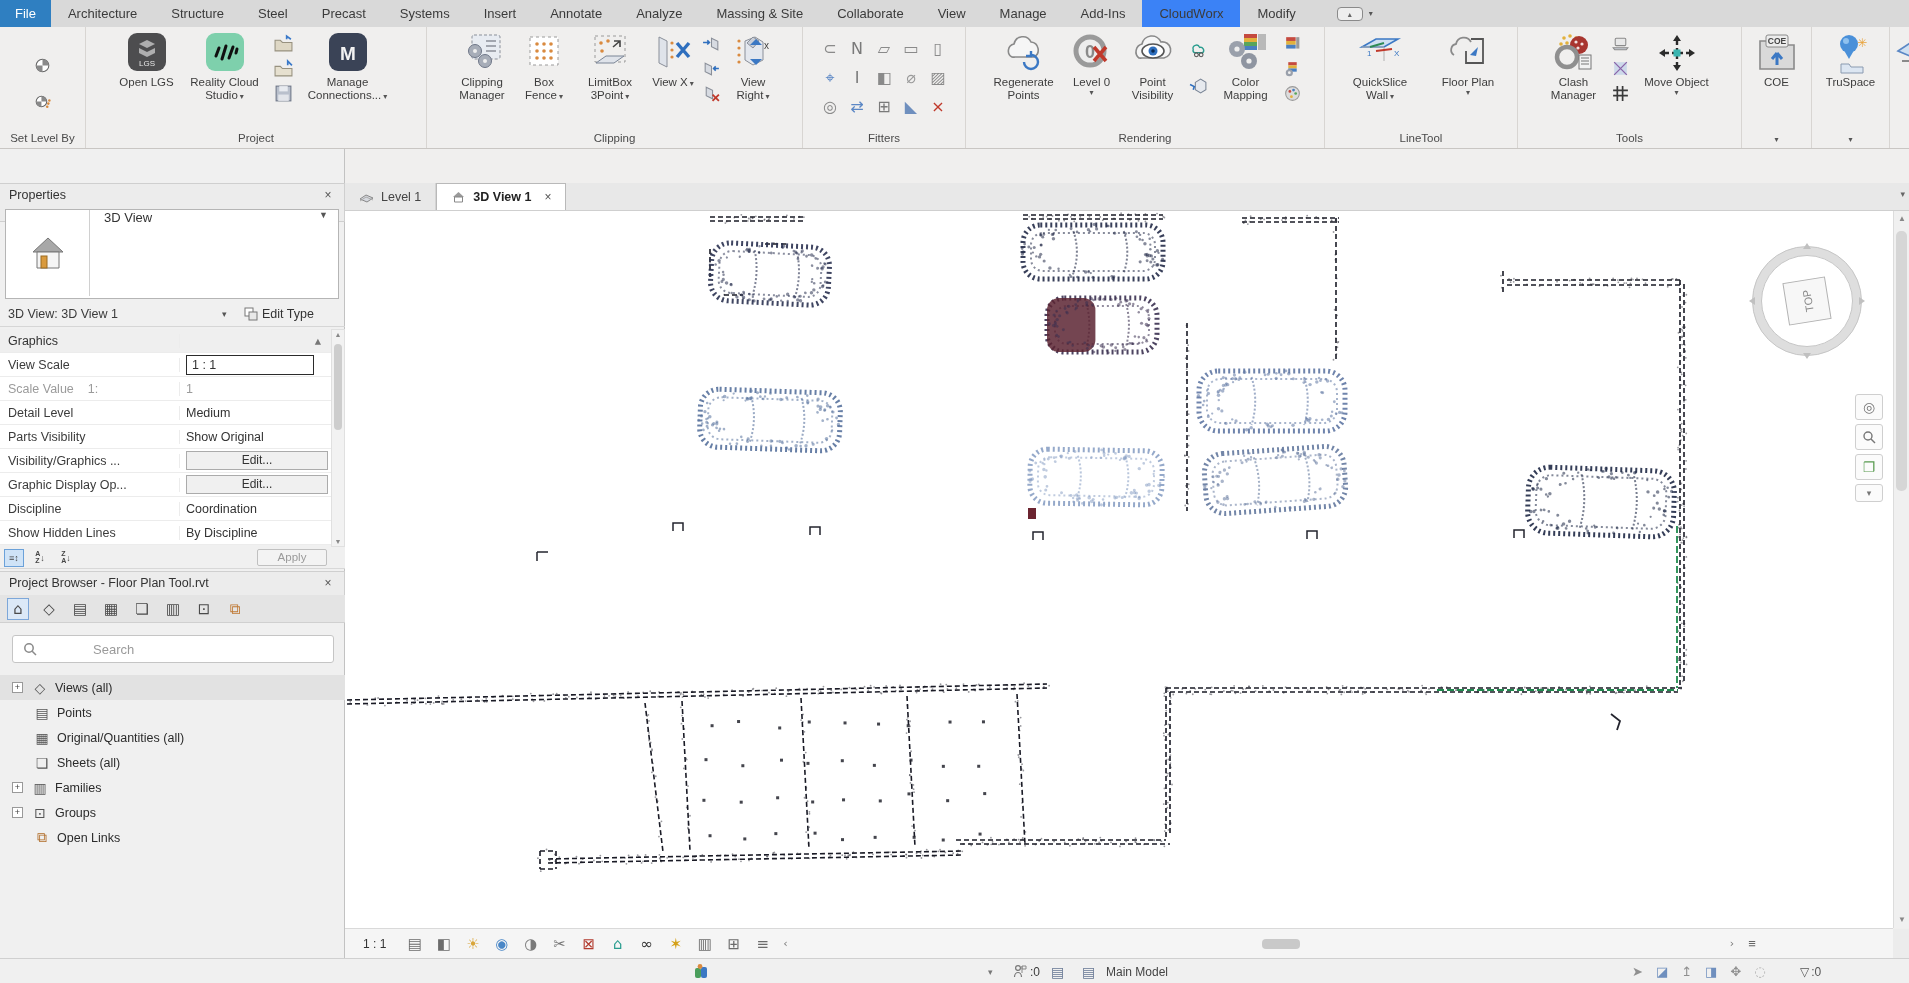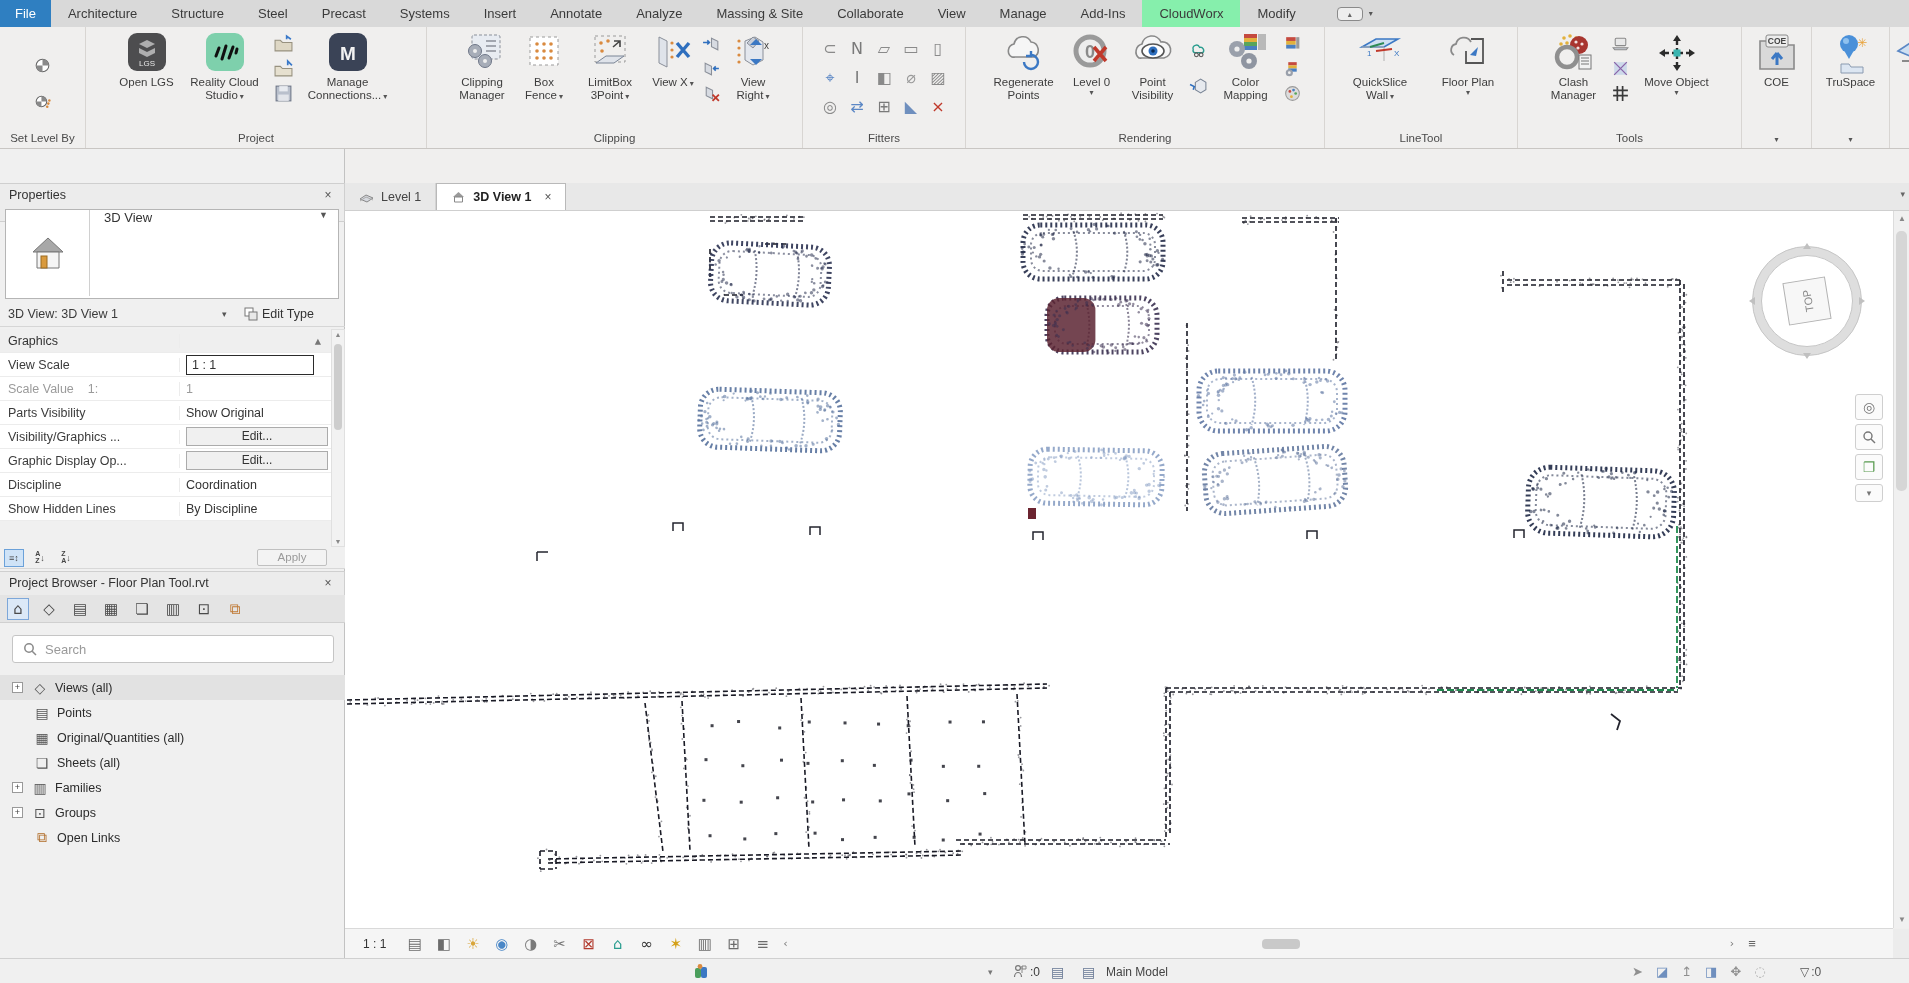--- a/index.html
+++ b/index.html
@@ -5,21 +5,21 @@
   * { margin:0; padding:0; box-sizing:border-box; }
   html,body { width:1909px; height:983px; overflow:hidden; background:#f0efee;
     font-family:"Liberation Sans", sans-serif; color:#3b3b3b; }
   #app { position:relative; width:1909px; height:983px; }
 
   
   #tabbar { position:absolute; left:0; top:0; width:1909px; height:27px; background:#d9d9d9;
     display:flex; align-items:stretch; font-size:13px; }
   .rtab { padding:0 17px; display:flex; align-items:center; color:#3b3b3b; cursor:default; }
   .rtab.file { background:#2f7fc1; color:#fff; padding:0 15px; }
-  .rtab.active { background:#86efac; }
+  .rtab.active { background:#3b82f6; }
   #ribbon-toggle { margin-left:24px; display:flex; align-items:center; gap:6px; color:#555; }
   #ribbon-toggle .pill { width:26px; height:14px; border:1px solid #8a8a8a; border-radius:4px;
     font-size:8px; text-align:center; line-height:13px; color:#666; background:#eee; }
 
   
   #ribbon { position:absolute; left:0; top:27px; width:1909px; height:122px; background:#f0efee;
     border-bottom:1px solid #c9c6c3; display:flex; }
   .panel { height:121px; border-right:1px solid #d8d5d2; display:flex; flex-direction:column; flex:none; }
   .panel-content { flex:1; display:flex; align-items:flex-start; justify-content:center; gap:5px; padding:3px 4px 0 4px; }
   .panel-label { height:18px; text-align:center; font-size:11.5px; color:#4a4a4a; line-height:16px; }
@@ -72,21 +72,21 @@
   .azword { display:flex; flex-direction:column; line-height:6.5px; font-size:7px; font-weight:bold; color:#444; }
   #apply-btn { position:absolute; right:18px; top:2px; width:70px; height:17px; border:1px solid #c0c0c0;
     background:#f3f3f3; color:#9a9a9a; font-size:11.5px; text-align:center; line-height:15px; border-radius:2px; }
 
   
   #pb-toolbar { position:absolute; left:0; top:446px; width:345px; height:28px; background:#e4e4e4;
     display:flex; align-items:center; gap:9px; padding-left:7px; border-bottom:1px solid #d0d0d0; }
   .pbt { width:22px; height:22px; display:flex; align-items:center; justify-content:center; font-size:15px; color:#4a4a4a; }
   .pbt.active { background:#dce9f7; border:1px solid #7da7d9; }
   #pb-search { position:absolute; left:12px; top:486px; width:322px; height:28px; background:#fff;
-    border:1px solid #c5c5c5; border-radius:3px; display:flex; align-items:center; }
+    border:1px solid #c5c5c5; border-radius:3px; display:flex; align-items:center;gap:48px; }
   #pb-search svg { margin:0 8px 0 10px; }
   #pb-search input { border:none; outline:none; font-size:13px; color:#555; width:240px; background:transparent;
     font-family:"Liberation Sans", sans-serif; }
   #pb-search input::placeholder { color:#9a9a9a; }
   #pb-tree { position:absolute; left:0; top:526px; width:345px; }
   .tnode { height:25px; display:flex; align-items:center; font-size:12.5px; color:#2b2b2b; }
   .tnode.selected { background:#e2e2e2; }
   .tnode .expand { width:11px; height:11px; margin-left:12px; border:1px solid #999; background:#fff;
     font-size:9px; line-height:9px; text-align:center; color:#444; }
   .tnode .noexpand { width:13px; margin-left:12px; }
@@ -641,20 +641,24 @@
           <span class="plabel">Graphics</span>
           <span class="pvalue" style="text-align:right; padding-right:10px; color:#777">▴</span>
         </div>
         <div class="prow">
           <span class="plabel">View Scale</span>
           <span class="pvalue"><span class="valinput" style="display: inline-block;">1 : 1</span></span>
         </div>
         <div class="prow">
           <span class="plabel disabled">Scale Value    1:</span>
           <span class="pvalue disabled">1</span>
+        </div>
+        <div class="prow">
+          <span class="plabel">Detail Level</span>
+          <span class="pvalue">Medium</span>
         </div>
         <div class="prow">
           <span class="plabel">Parts Visibility</span>
           <span class="pvalue">Show Original</span>
         </div>
         <div class="prow">
           <span class="plabel">Visibility/Graphics ...</span>
           <span class="pvalue">
             <span class="valbtn">Edit...</span>
           </span>

